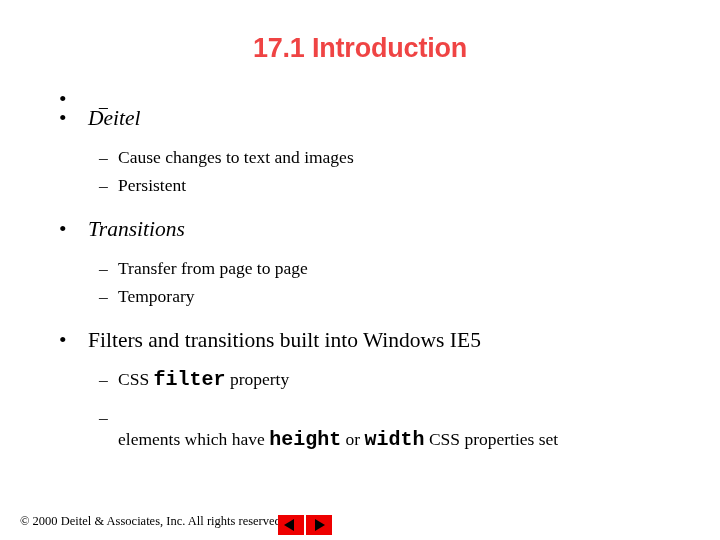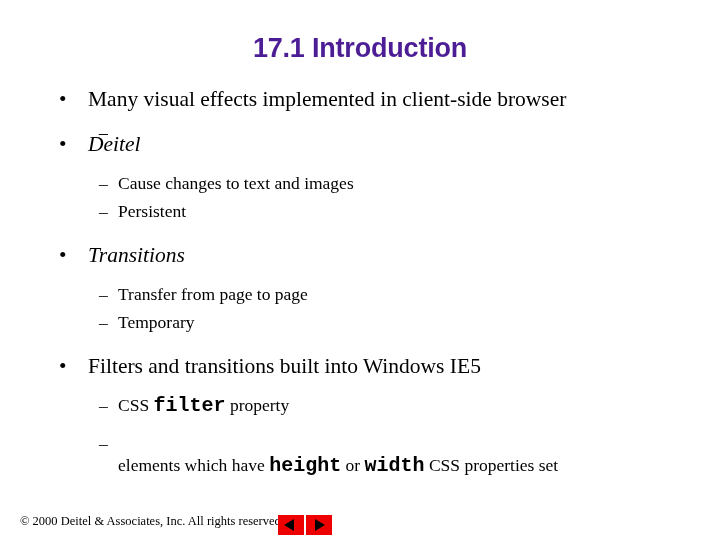--- a/index.html
+++ b/index.html
@@ -20,21 +20,21 @@
   .slide-title {
     position: absolute;
     left: 0;
     top: 33px;
     width: 720px;
     text-align: center;
     font-family: "Liberation Sans", "DejaVu Sans", sans-serif;
     font-weight: bold;
     font-size: 27px;
     letter-spacing: -0.2px;
-    color: #4c1d95;
+    color: #ef4444;
     white-space: nowrap;
   }
 
   
   .outline {
     position: absolute;
     left: 0;
     top: 86px;
     width: 720px;
   }
@@ -135,21 +135,20 @@
 </style>
 </head>
 <body>
 
 <div class="slide-title">17.1 Introduction</div>
 
 <div class="outline">
 
   <div class="lvl1">
     <span class="marker">•</span>
-    <span class="lvl1-text">Many visual effects implemented in client-side browser</span>
   </div>
   <div class="lvl2 gap-sub-tight">
     <span class="marker">–</span>
   </div>
   <div class="lvl2 gap-sub-tight2">
     <span class="marker">–</span>
   </div>
 
   <div class="lvl1 italic gap-b2">
     <span class="marker">•</span>

